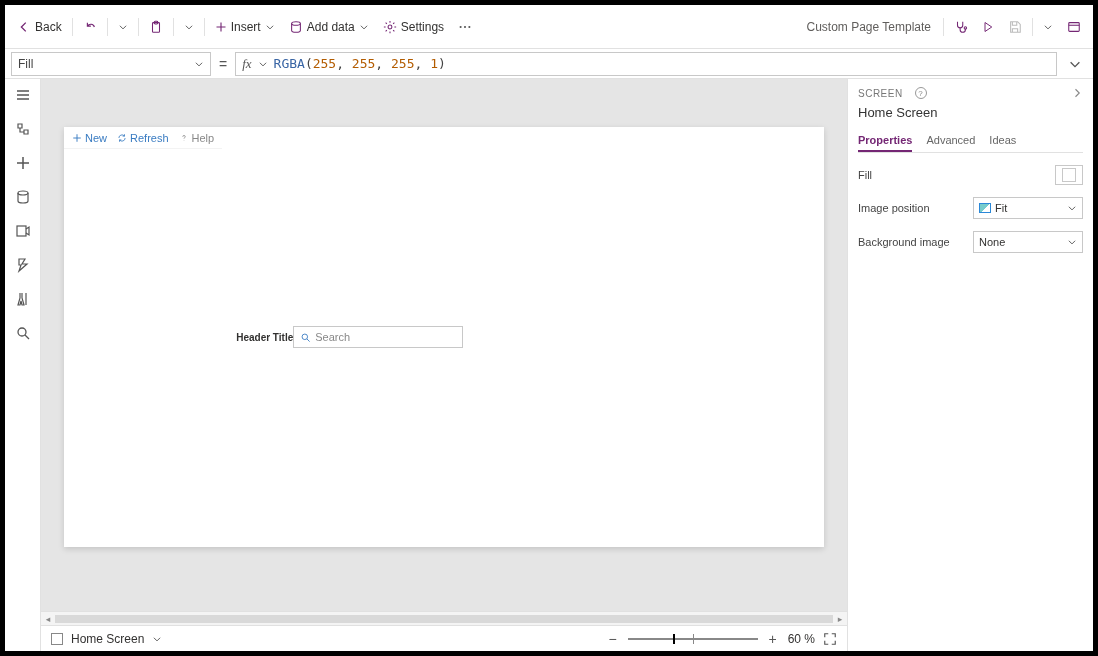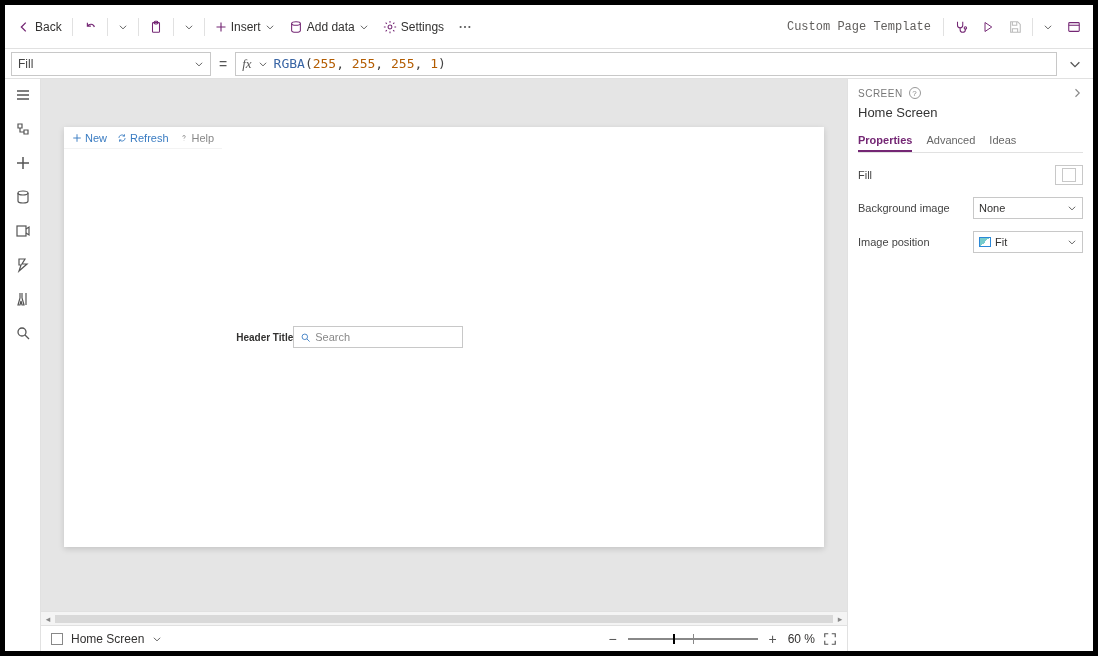--- a/index.html
+++ b/index.html
@@ -35,21 +35,21 @@
     gap:2px;
   }
   .cmdbtn{
     display:flex;align-items:center;gap:4px;
     padding:0 6px;height:24px;
     color:var(--text);cursor:pointer;
   }
   .cmdbtn.accent svg path{stroke:var(--accent);}
   .sep{width:1px;height:18px;background:var(--border);margin:0 2px;}
   .spacer{flex:1;}
-  .title{color:var(--muted);padding:0 8px;font-family:Liberation Mono, monospace;}
+  .title{color:var(--muted);padding:0 8px;}
   svg{display:block;}
   
   .fxrow{
     height:30px;display:flex;align-items:center;gap:6px;
     padding:4px 6px;border-bottom:1px solid var(--border);
   }
   .propsel{
     width:200px;height:24px;border:1px solid #c8c8c8;
     display:flex;align-items:center;justify-content:space-between;
     padding:0 6px;font-size:12px;color:#444;cursor:pointer;
@@ -117,21 +117,21 @@
   .zrail{position:absolute;left:0;right:0;top:6px;height:2px;background:#888;}
   .ztick{position:absolute;top:2px;width:1px;height:10px;background:#888;}
   .ztick.mid{left:50%;}
   .zhandle{position:absolute;top:2px;left:35%;width:2px;height:10px;background:#000;}
   .zbtn{width:14px;height:14px;display:flex;align-items:center;justify-content:center;font-size:14px;color:#555;cursor:pointer;}
   
   .rightpanel{
     width:246px;border-left:1px solid var(--border);
     display:flex;flex-direction:column;padding:8px 10px;gap:6px;
   }
-  .rp-head{display:flex;align-items:center;gap:6px;color:#777;font-size:10px;letter-spacing:.5px;}
+  .rp-head{display:flex;align-items:center;gap:12px;color:#777;font-size:10px;letter-spacing:.5px;}
   .rp-head .q{width:12px;height:12px;border:1px solid #999;border-radius:50%;font-size:8px;display:flex;align-items:center;justify-content:center;color:#888;}
   .rp-head .coll{margin-left:auto;cursor:pointer;}
   .rp-name{font-size:13px;color:#333;}
   .rp-tabs{display:flex;gap:14px;border-bottom:1px solid var(--border);font-size:11px;margin-top:4px;}
   .rp-tabs .t{padding:4px 0;color:#666;cursor:pointer;}
   .rp-tabs .t.active{color:var(--accent);border-bottom:2px solid var(--accent);font-weight:600;text-align:center;}
   .rp-row{display:flex;align-items:center;justify-content:space-between;font-size:11px;margin-top:6px;}
   .rp-row label{color:#444;}
   .dd{
     width:110px;height:22px;border:1px solid #c8c8c8;
@@ -386,35 +386,35 @@
       <div class="t">Ideas</div>
     </div>
 
     <div class="rp-row">
       <label>Fill</label>
       <div class="swatch">
           <div class="swatch-inner"></div>
         </div>
     </div>
     <div class="rp-row">
-      <label>Background image</label>
-      <div class="dd">
-        <span>None</span>
-        <svg width="10" height="10" viewBox="0 0 16 16">
-            <path d="M3 6l5 5 5-5" fill="none" stroke="#555" stroke-width="1.5"></path>
-          </svg>
-      </div>
-    </div>
-    <div class="rp-row">
       <label>Image position</label>
       <div class="dd">
         <span style="display:flex;align-items:center">
             <span class="imgico"></span>
             <span>Fit</span>
           </span>
         <svg width="10" height="10" viewBox="0 0 16 16">
             <path d="M3 6l5 5 5-5" fill="none" stroke="#555" stroke-width="1.5"></path>
           </svg>
       </div>
     </div>
+    <div class="rp-row">
+      <label>Background image</label>
+      <div class="dd">
+        <span>None</span>
+        <svg width="10" height="10" viewBox="0 0 16 16">
+            <path d="M3 6l5 5 5-5" fill="none" stroke="#555" stroke-width="1.5"></path>
+          </svg>
+      </div>
+    </div>
   </div>
 
 </div>
 
 </body></html>

